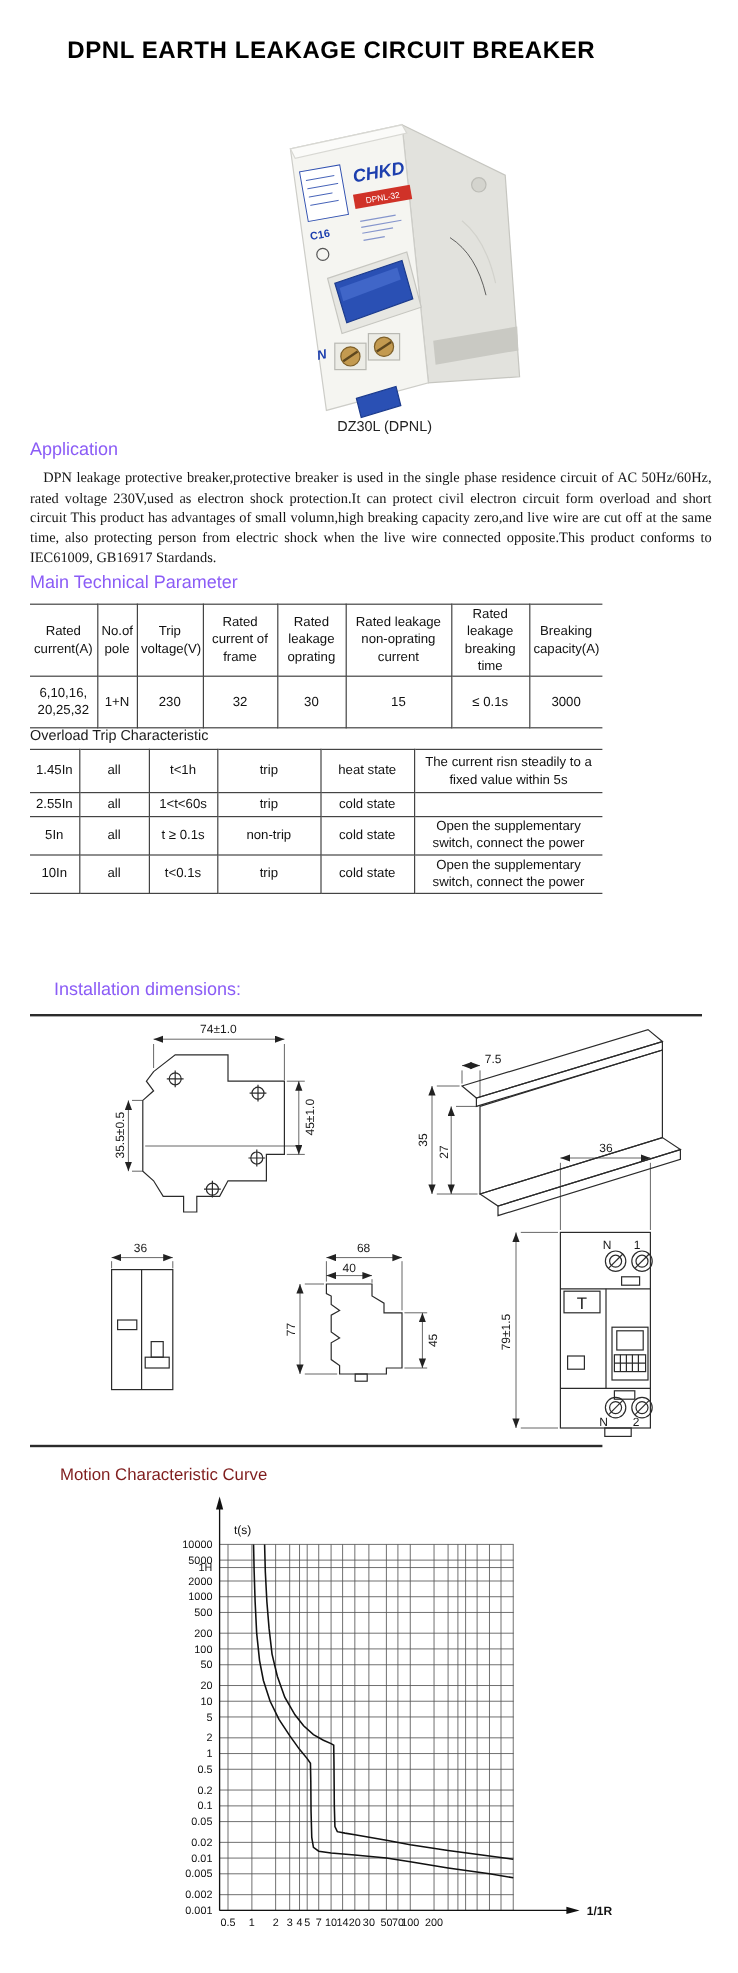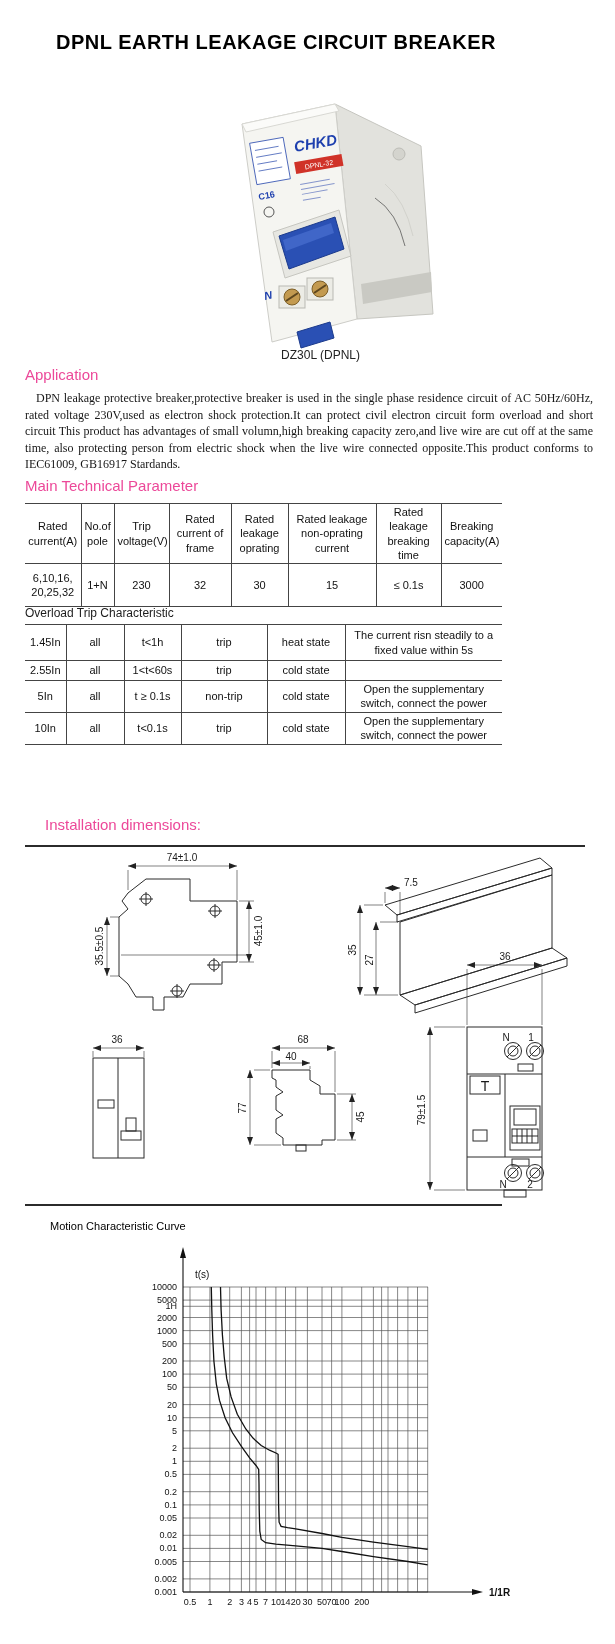--- a/index.html
+++ b/index.html
@@ -1,21 +1,21 @@
 <!DOCTYPE html>
 <html><head>
 <meta charset="utf-8">
 <style>
   html,body{margin:0;padding:0;background:#ffffff;}
   #page{position:relative;width:615px;height:1644px;background:#ffffff;
         font-family:"Liberation Sans", sans-serif;color:#111;overflow:hidden;}
   .abs{position:absolute;}
   #title{left:8px;top:31px;font-size:20px;font-weight:bold;letter-spacing:0.5px;color:#000;margin-left:48px;}
   #caption{left:160px;top:348px;width:200px;text-align:right;font-size:12px;color:#222;}
-  .h-big{font-size:15px;color:#ec4899;}
+  .h-big{font-size:15px;color:#8b5cf6;}
   .h-small{font-size:12px;color:#1c1c1c;}
   #app-text{left:25px;top:390px;width:568px;font-size:12px;line-height:16.5px;
             text-align:justify;text-indent:11px;color:#161616;font-family:Liberation Serif, serif;}
   table{border-collapse:collapse;table-layout:fixed;font-size:11px;color:#111;text-align:center;line-height:1.3;}
   th,td{border:1px solid #444;font-weight:normal;padding:1px 3px;vertical-align:middle;}
   tr>*:first-child{border-left:none;}
   tr>*:last-child{border-right:none;}
   #t1{left:25px;top:503px;width:477px;}
   #t1 .hrow th{height:52px;}
   #t1 .drow td{height:40px;}
@@ -319,21 +319,21 @@
         <line x1="529" y1="331" x2="541" y2="319"></line>
       </g>
       <text x="503" y="340" text-anchor="middle" class="dim-t">N</text>
       <text x="530" y="340" text-anchor="middle" class="dim-t">2</text>
       <rect class="draw" x="504" y="342" width="22" height="7"></rect>
     </g>
   </svg>
 
   <div class="abs rule" style="left:25px;top:1204px;width:477px;"></div>
 
-  <div class="abs" style="left:50px;top:1220px;font-size:11px;color:#000000;">Motion Characteristic Curve</div>
+  <div class="abs" style="left:50px;top:1220px;font-size:14px;color:#7f1d1d;">Motion Characteristic Curve</div>
 
   <svg id="curve-chart" class="abs" style="left:138px;top:1242px;" width="400" height="390" viewBox="0 0 400 390">
       <line x1="45" y1="45.0" x2="290" y2="45.0" stroke="#555" stroke-width="0.7"></line>
       <text x="39" y="48" text-anchor="end" font-size="9" fill="#111">10000</text>
       <line x1="45" y1="58.1" x2="290" y2="58.1" stroke="#555" stroke-width="0.7"></line>
       <text x="39" y="61.1" text-anchor="end" font-size="9" fill="#111">5000</text>
       <line x1="45" y1="64.3" x2="290" y2="64.3" stroke="#555" stroke-width="0.7"></line>
       <text x="39" y="67.3" text-anchor="end" font-size="9" fill="#111">1H</text>
       <line x1="45" y1="75.5" x2="290" y2="75.5" stroke="#555" stroke-width="0.7"></line>
       <text x="39" y="78.5" text-anchor="end" font-size="9" fill="#111">2000</text>

